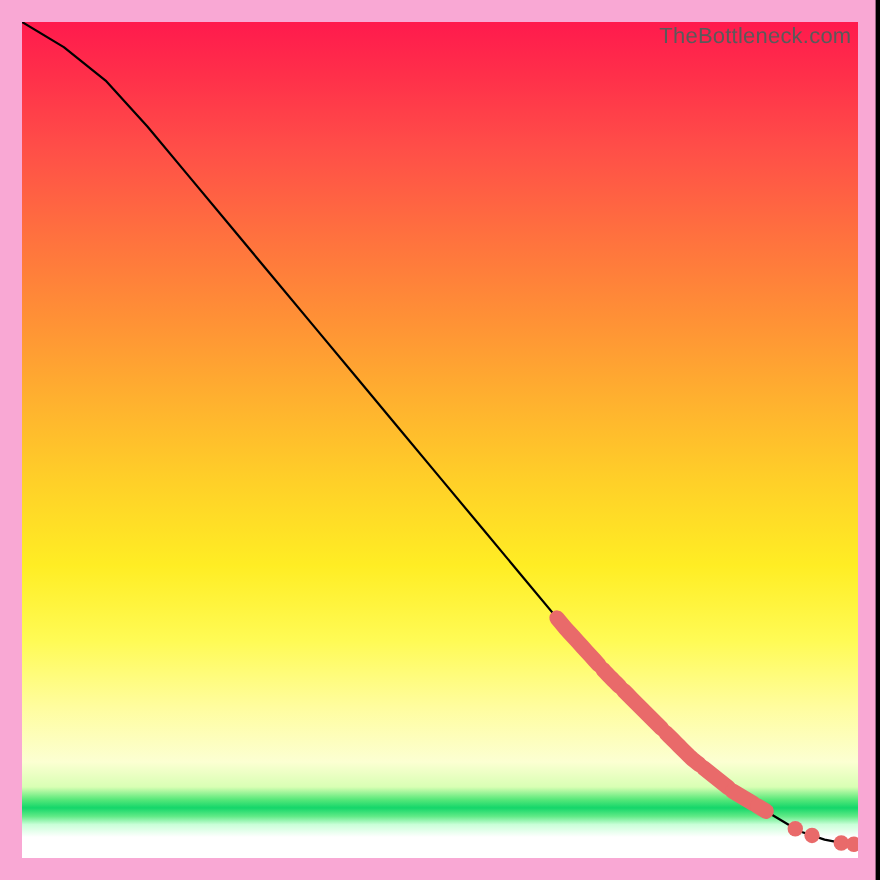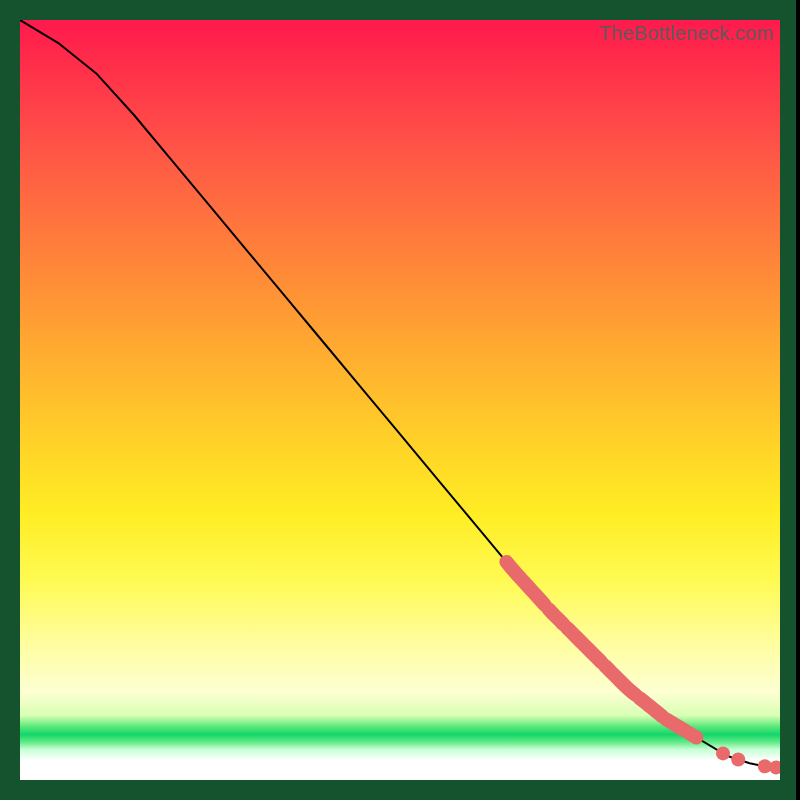--- a/index.html
+++ b/index.html
@@ -8,21 +8,21 @@
     width: 800px;
     height: 800px;
     overflow: hidden;
     background: #000;
     font-family: Arial, Helvetica, sans-serif;
   }
   .stage {
     position: relative;
     width: 796px;
     height: 800px;
-    background: #14532d;
+    background: #f9a8d4;
   }
   .plot {
     position: absolute;
     left: 20px;
     top: 20px;
     width: 760px;
     height: 760px;
     
     background: linear-gradient(
       to bottom,

